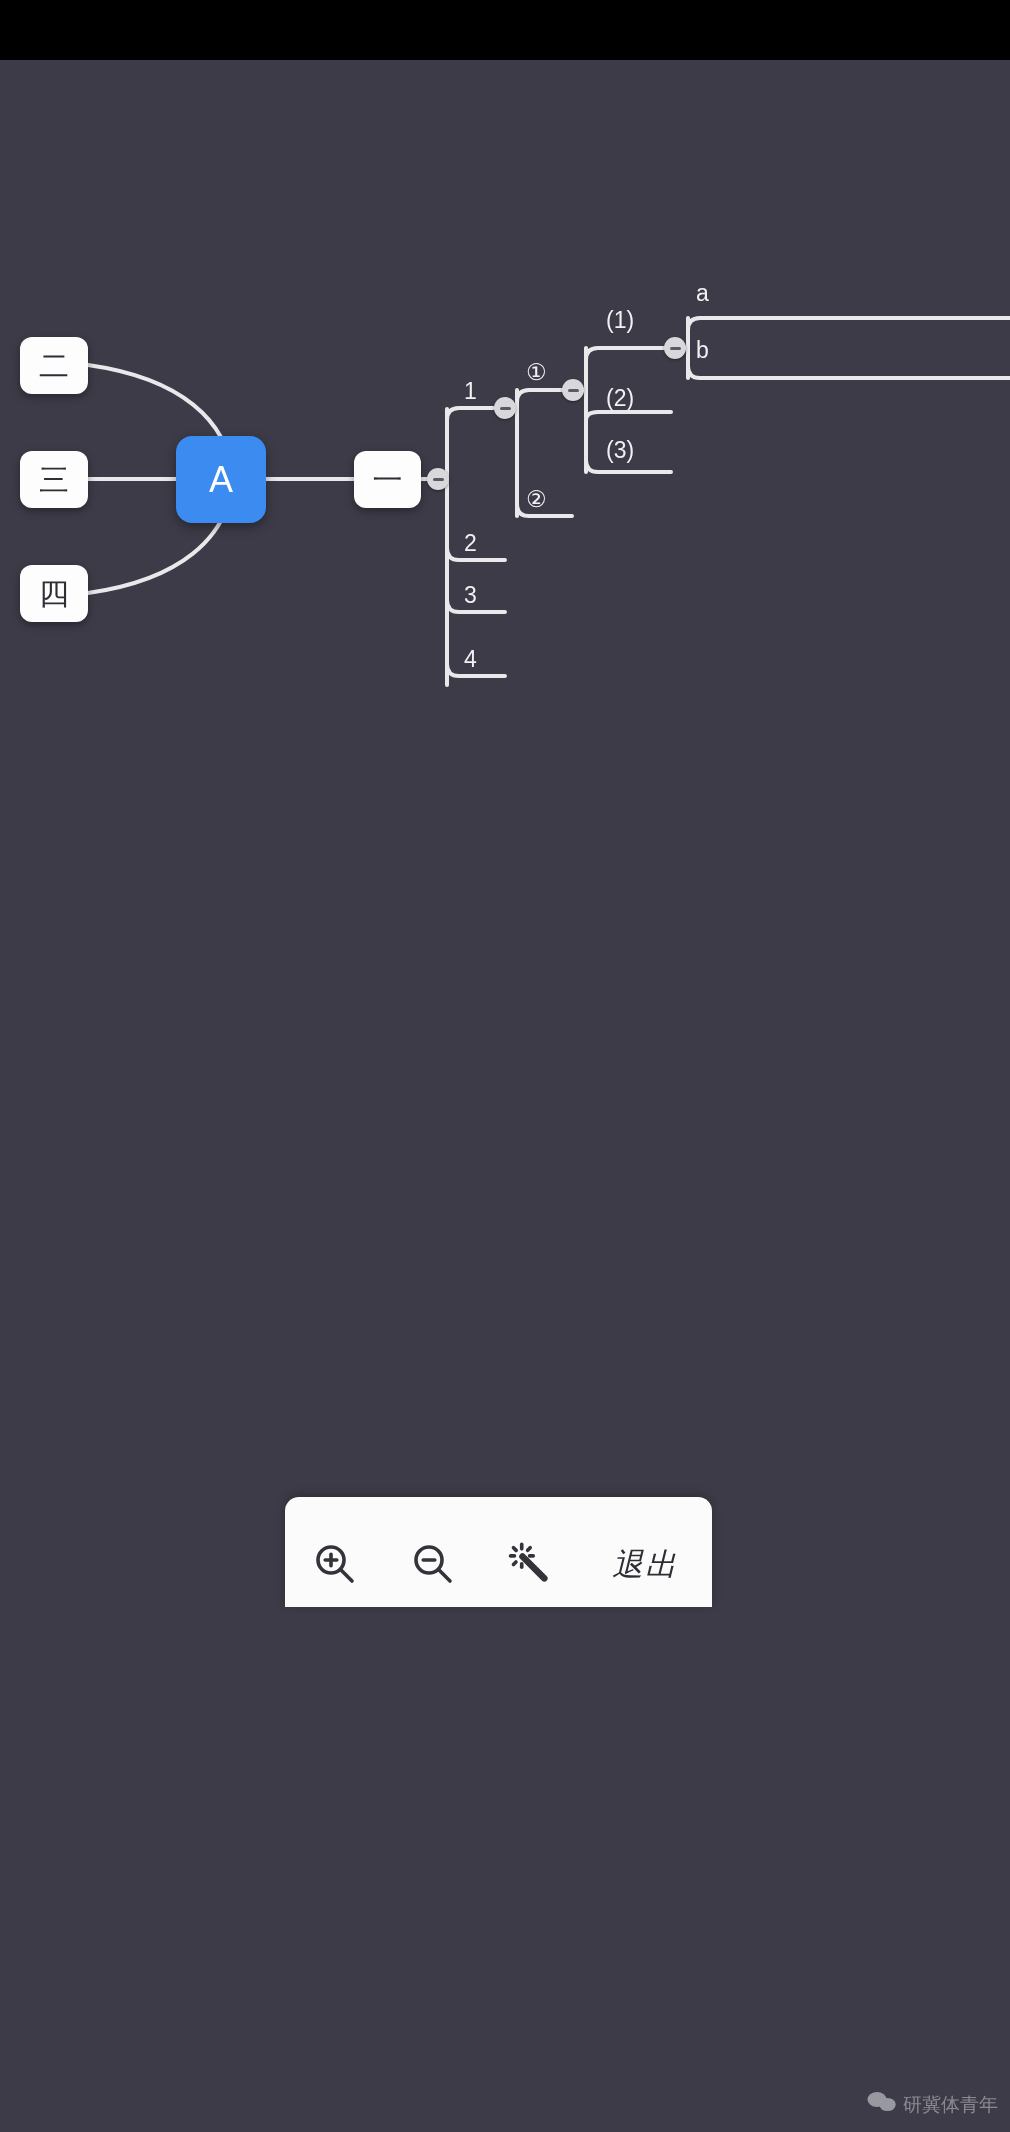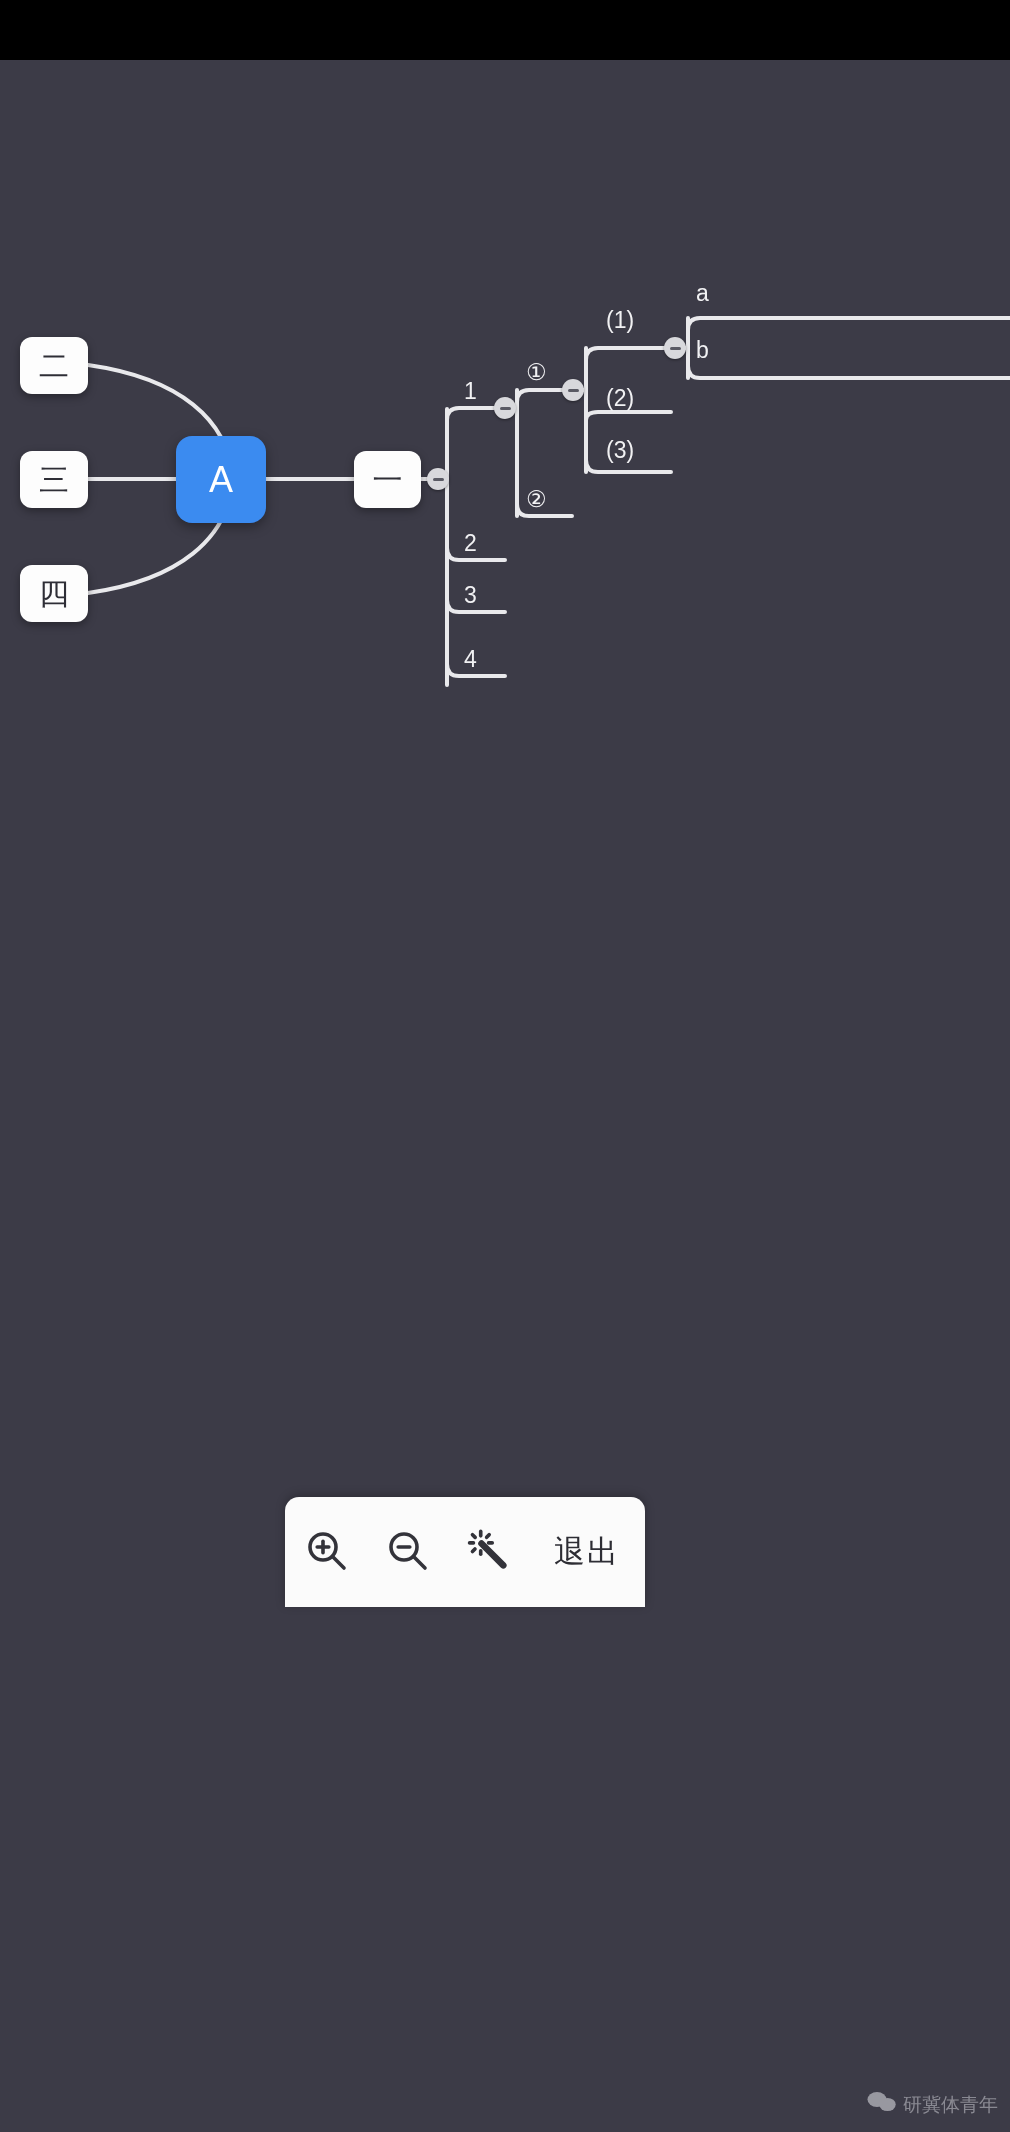--- a/index.html
+++ b/index.html
@@ -40,24 +40,25 @@
     position:absolute;width:22px;height:22px;border-radius:50%;
     background:#d8d8dc;box-shadow:0 1px 3px rgba(0,0,0,.4);
     display:flex;align-items:center;justify-content:center;
   }
   .toggle::before{
     content:"";display:block;width:11px;height:3px;border-radius:2px;background:#5a5a64;
   }
 
   
   #toolbar{
-    position:absolute;left:285px;top:1437px;width:360px;height:110px;
+    position:absolute;left:285px;top:1437px;width:427px;height:110px;
     background:#fbfbfb;border-radius:14px 14px 0 0;
-    display:flex;align-items:center;justify-content:space-around;
+    display:flex;align-items:flex-end;justify-content:space-around;
     box-shadow:0 -2px 10px rgba(0,0,0,.25);
+    font-style:italic;
   }
   .tbtn{
     display:flex;align-items:center;justify-content:center;
     width:84px;height:84px;color:#33333a;cursor:pointer;
   }
   .tbtn.text{width:120px;font-size:31px;color:#2d2d34;letter-spacing:2px;}
   #watermark{
     position:absolute;right:12px;bottom:14px;
     display:flex;align-items:center;gap:6px;
     color:#c9c9d0;font-size:19px;opacity:.55;white-space:nowrap;

